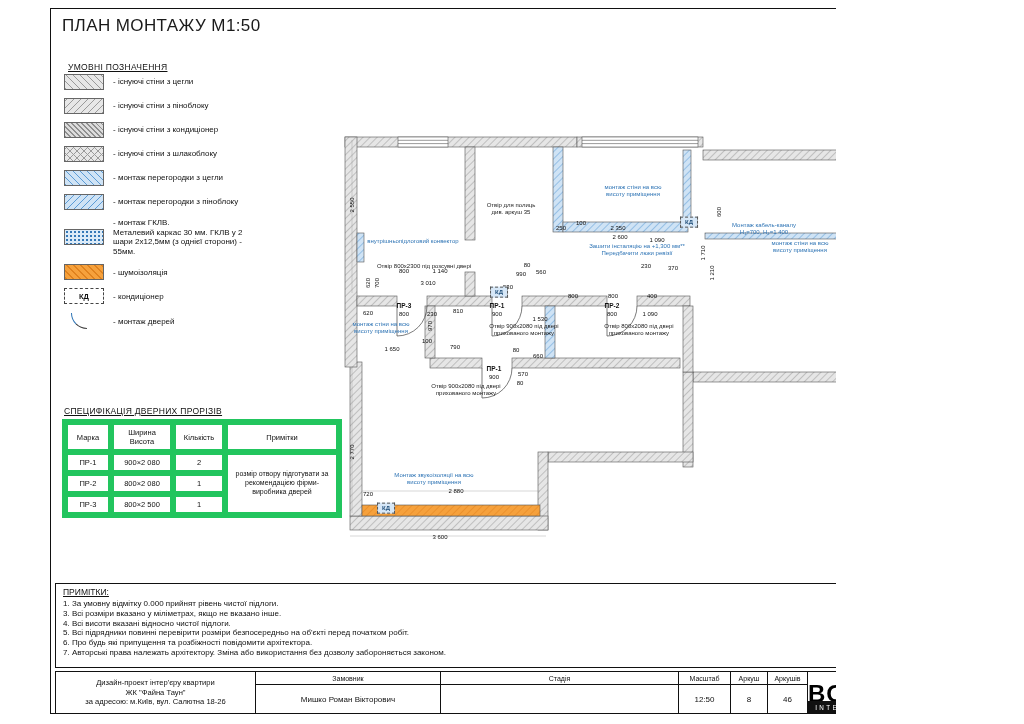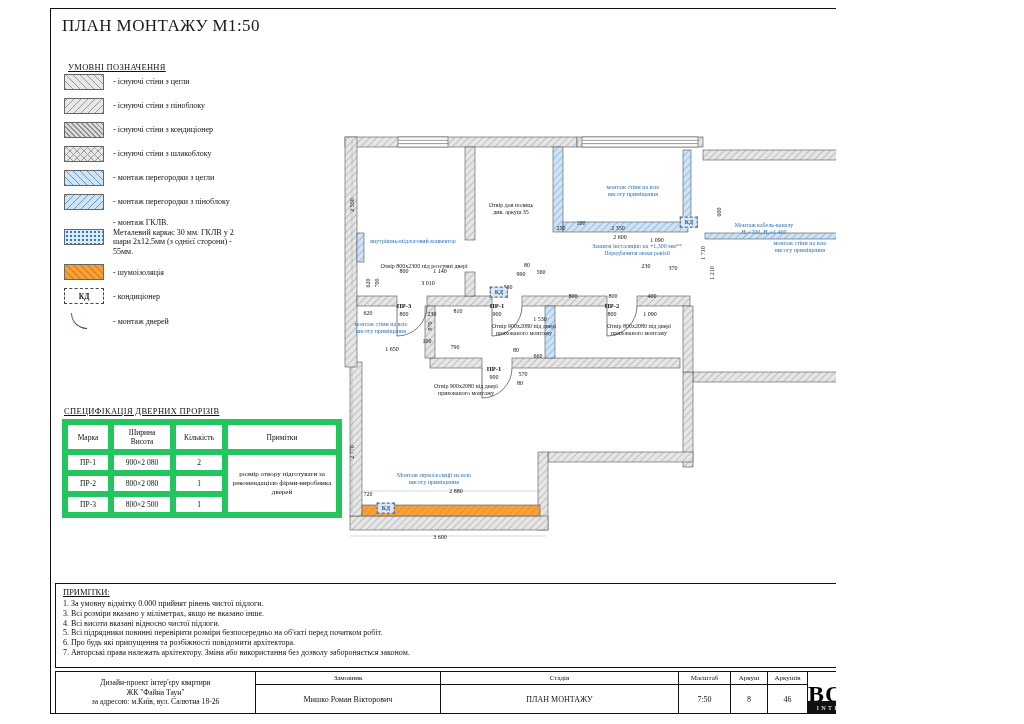--- a/index.html
+++ b/index.html
@@ -1,17 +1,17 @@
 <!DOCTYPE html>
 <html><head>
 <meta charset="utf-8">
 <style>
   html,body{margin:0;padding:0;background:#fff;}
   .page{position:relative;width:836px;height:724px;background:#fff;overflow:hidden;
-        font-family:Liberation Serif, serif;color:#111;}
+        font-family:Liberation Sans, sans-serif;color:#111;}
   .frame{position:absolute;left:50px;top:8px;width:960px;height:706px;border:1.6px solid #111;box-sizing:border-box;}
   .title{position:absolute;left:62px;top:16px;font-size:17px;letter-spacing:.4px;color:#1a1a1a;}
   .sec-h{position:absolute;font-size:8.5px;text-decoration:underline;letter-spacing:.3px;font-weight:normal;}
 
   
   #legend{position:absolute;left:64px;top:74px;width:238px;}
   .lg-row{display:flex;align-items:center;gap:9px;margin-bottom:8px;}
   .sw{width:40px;height:16px;border:1px solid #666;box-sizing:border-box;flex:none;}
   .sw.hg1{background:repeating-linear-gradient(45deg,#9a9a9a 0 1px,#e7e7e7 1px 5px);}
   .sw.hg2{background:repeating-linear-gradient(-45deg,#9a9a9a 0 1px,#e7e7e7 1px 5px);}
@@ -333,25 +333,24 @@
       <div>Дизайн-проект інтер'єру квартири</div>
       <div>ЖК "Файна Таун"</div>
       <div>за адресою: м.Київ, вул. Салютна 18-26</div>
     </div>
     <div class="tb-c" style="width:185px;">
       <div class="h">Замовник</div>
       <div class="v">Мишко Роман Вікторович</div>
     </div>
     <div class="tb-c" style="width:238px;">
       <div class="h">Стадія</div>
-      <div class="v">ПЛАН МОНТАЖУ</div>
     </div>
     <div class="tb-c" style="width:52px;">
       <div class="h">Масштаб</div>
-      <div class="v">7:50</div>
+      <div class="v">12:50</div>
     </div>
     <div class="tb-c" style="width:37px;">
       <div class="h">Аркуш</div>
       <div class="v">8</div>
     </div>
     <div class="tb-c" style="width:40px;">
       <div class="h">Аркушів</div>
       <div class="v">46</div>
     </div>
     <div class="tb-c logo">

